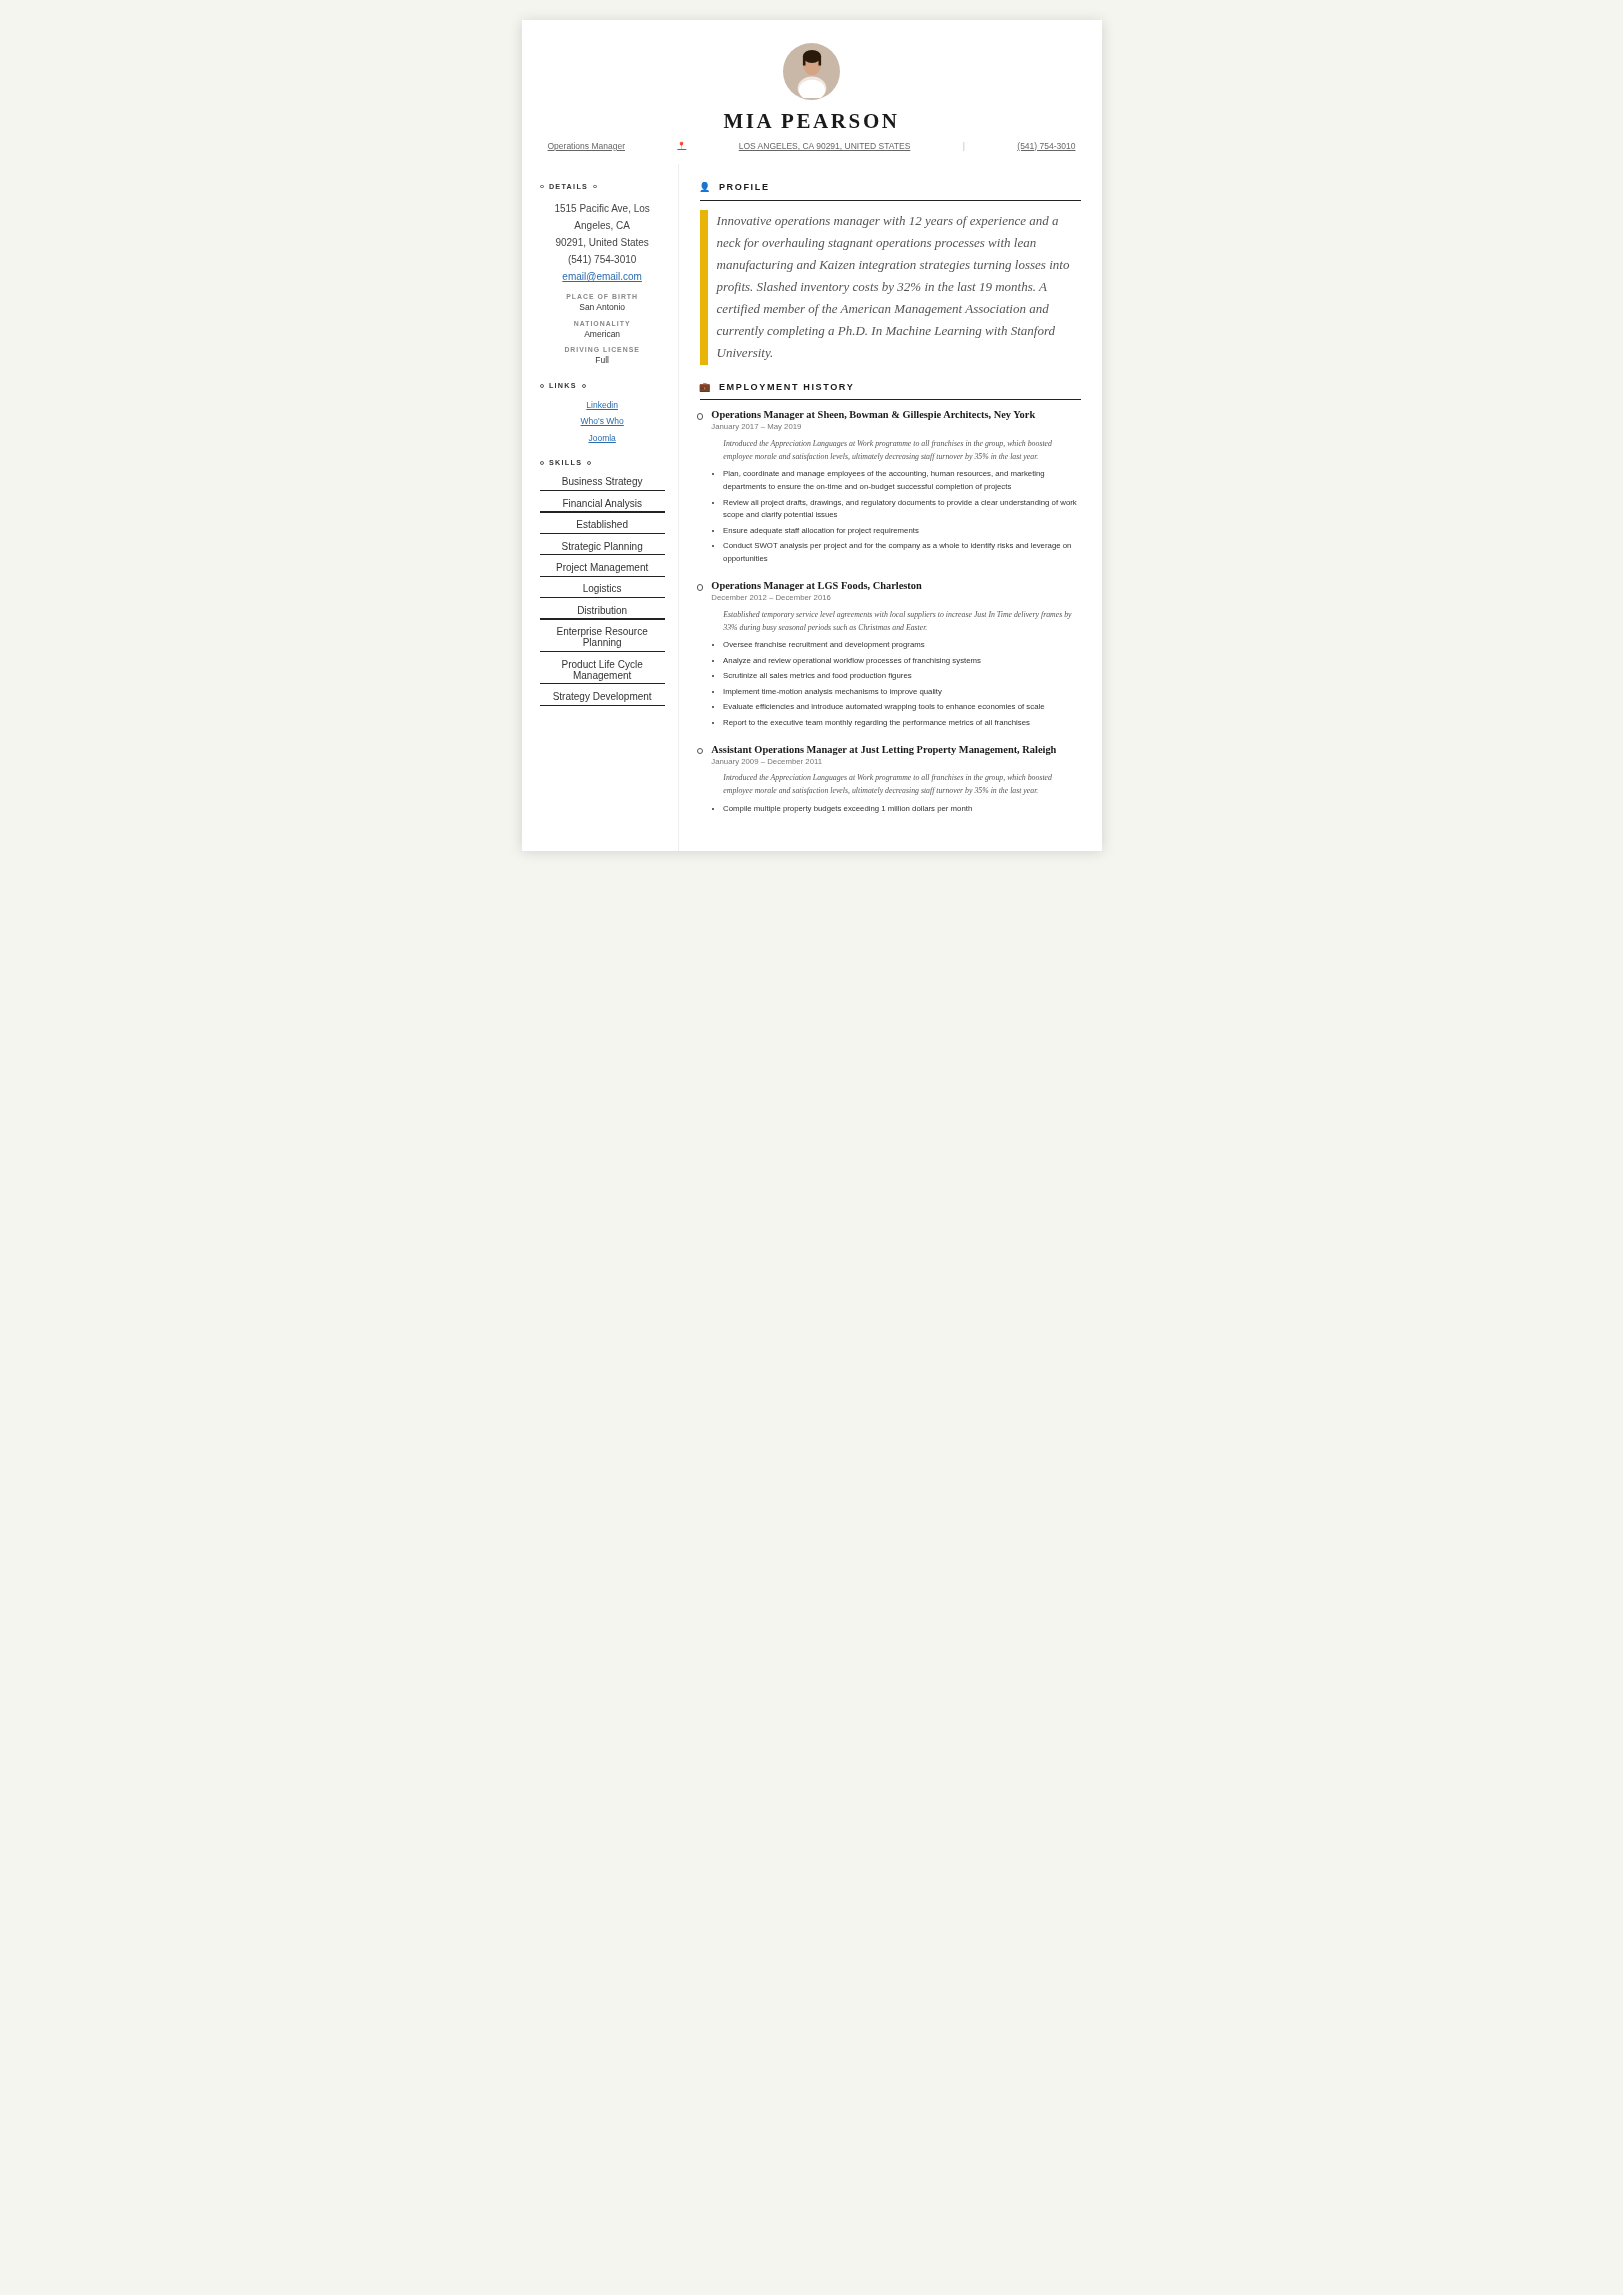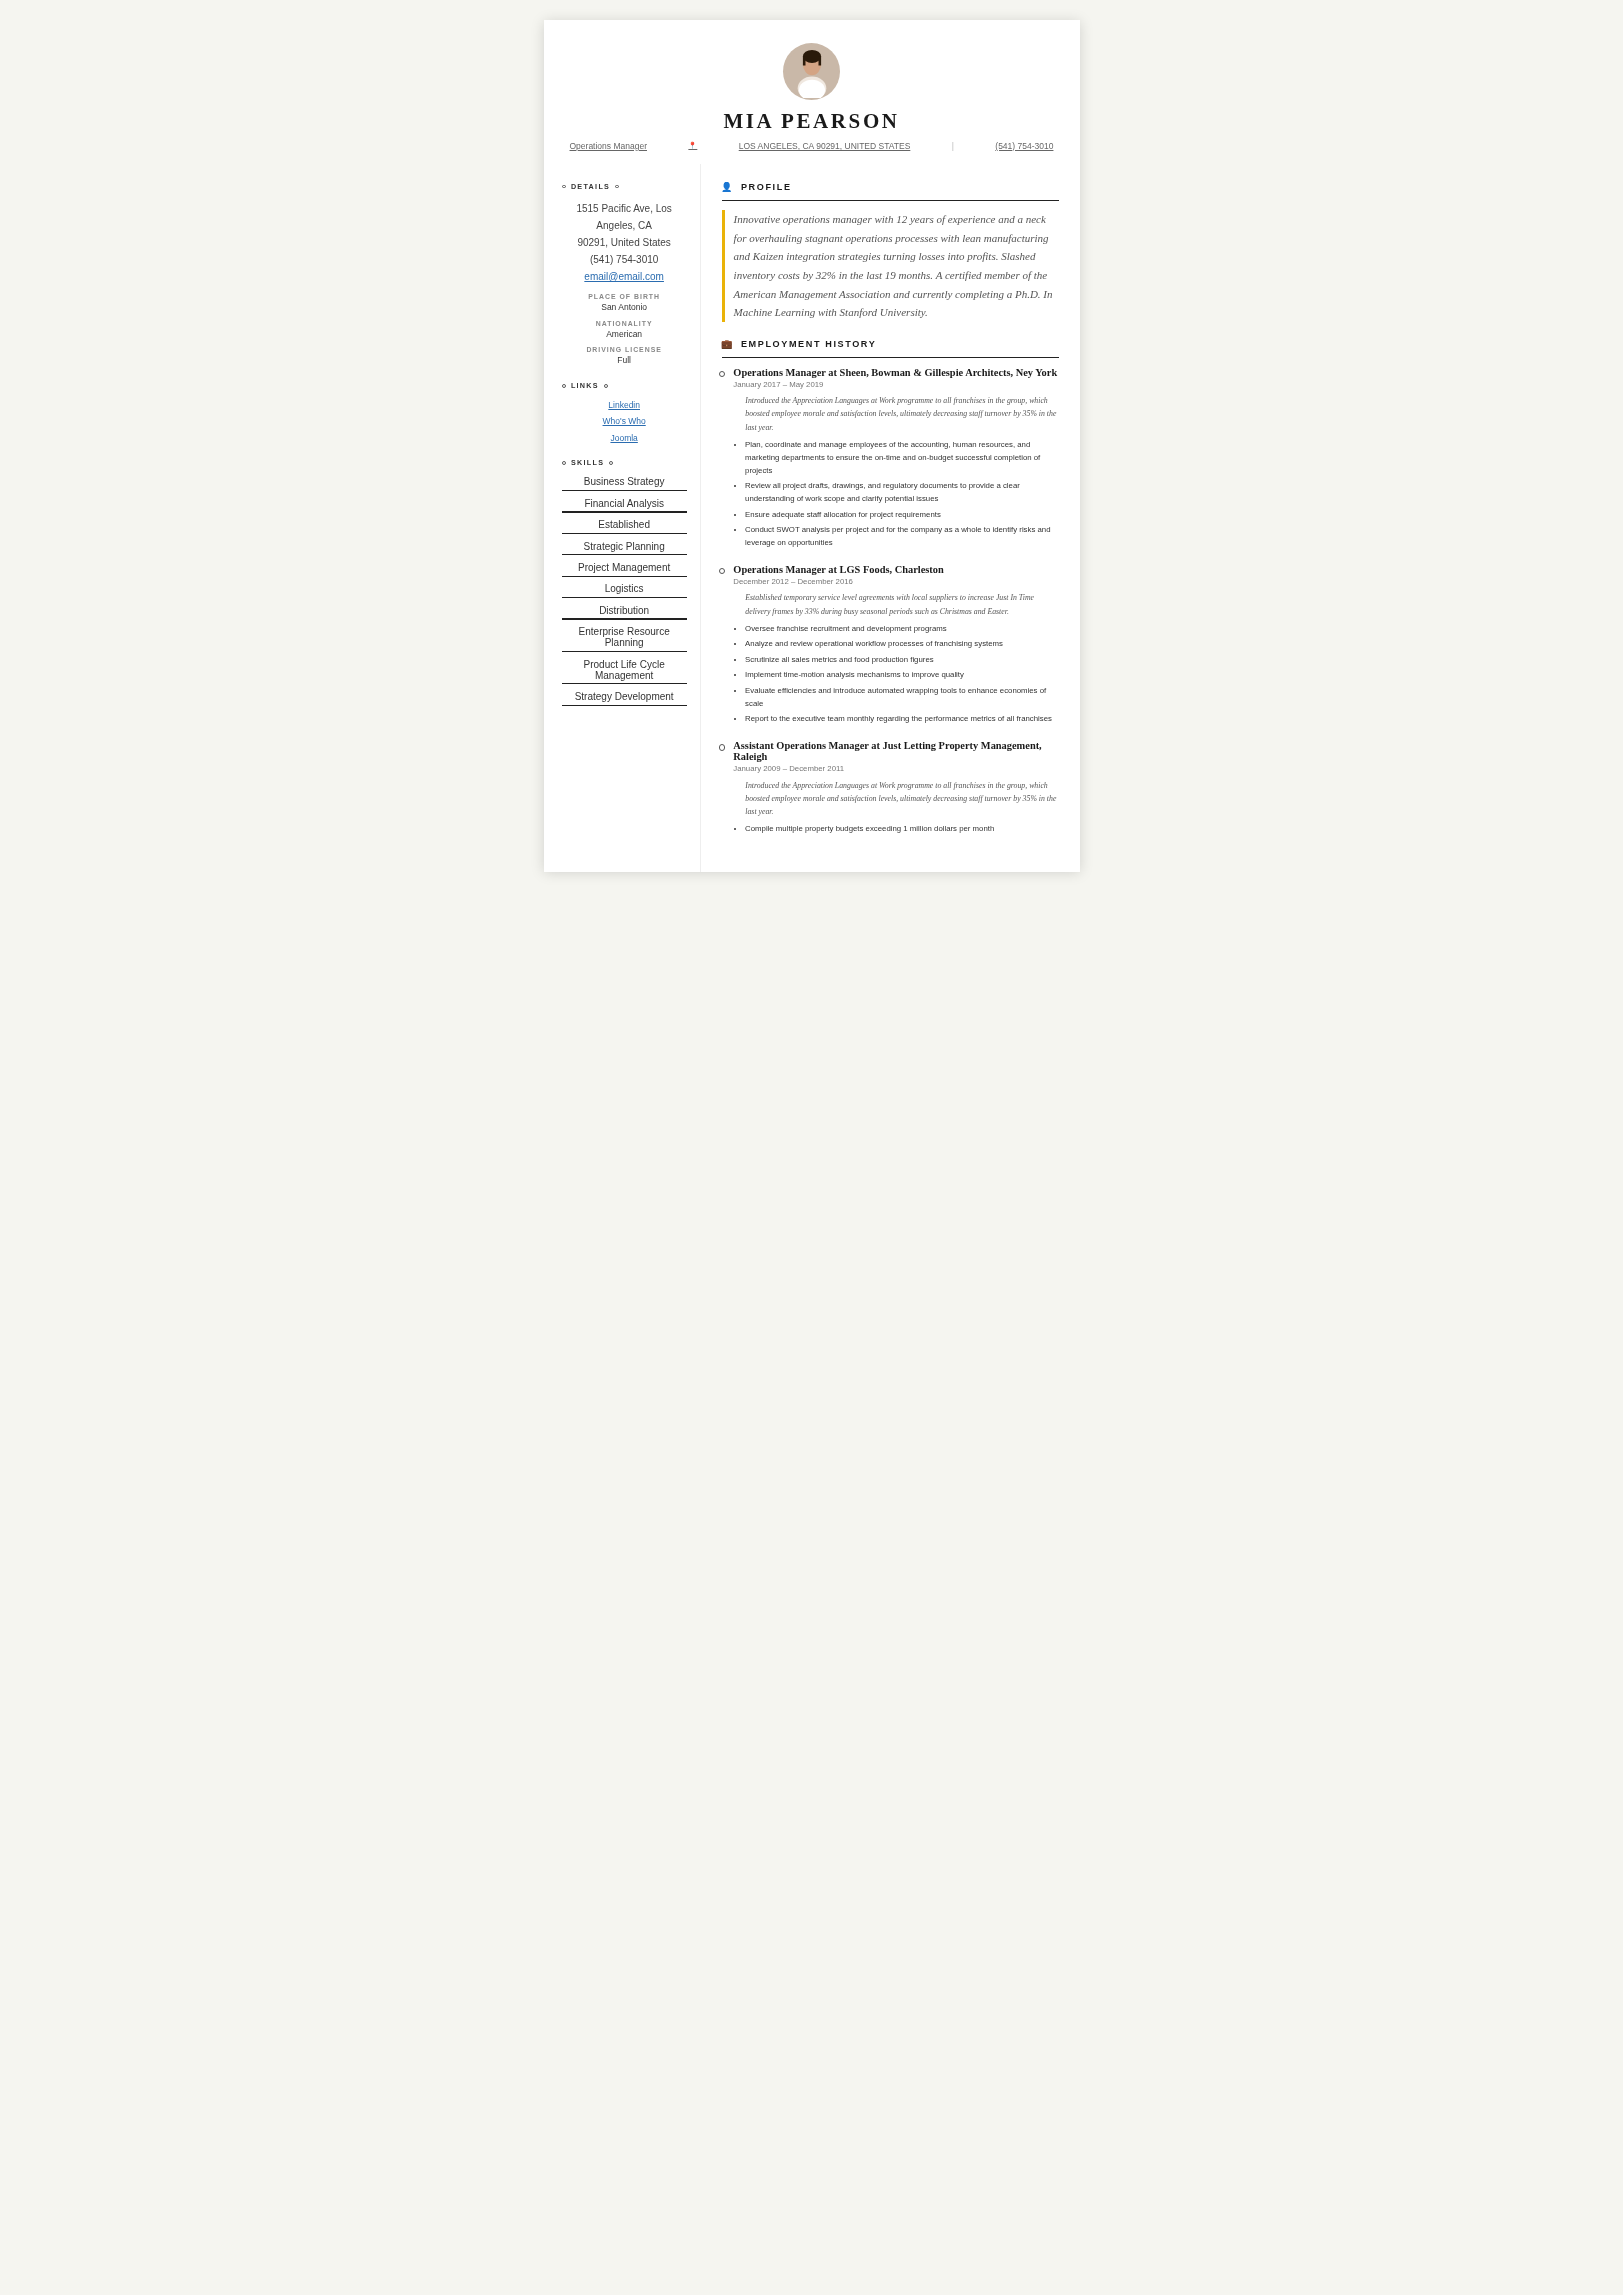--- a/index.html
+++ b/index.html
@@ -7,21 +7,21 @@
       font-family: 'Georgia', serif;
       background: #f5f5f0;
       display: flex;
       justify-content: center;
       align-items: flex-start;
       padding: 19.6px;
       min-height: 100vh;
     }
     .resume-card {
       background: #fff;
-      width: 536px;
+      width: 580px;
       box-shadow: 0 1.3px 13px rgba(0,0,0,0.15);
       padding: 0;
     }
     
     .header {
       text-align: center;
       padding: 23.5px 26px 13px;
       border-bottom: none;
     }
     .avatar-container {
@@ -174,25 +174,25 @@
     .section-title .icon {
       font-size: 9.1px;
       color: #444;
     }
     .section-divider {
       border: none;
       border-top: 1px solid #222;
       margin-bottom: 9.1px;
     }
     .profile-text {
-      font-size: 11px;
+      font-size: 13px;
       color: #555;
       line-height: 1.7;
       font-style: italic;
-      border-left: 3px solid #eab308;
+      border-left: 8px solid #eab308;
       padding-left: 9.1px;
       font-family: Georgia, serif;
     }
     .job {
       margin-bottom: 14.4px;
       position: relative;
       padding-left: 11.8px;
     }
     .job-dot {
       position: absolute;

